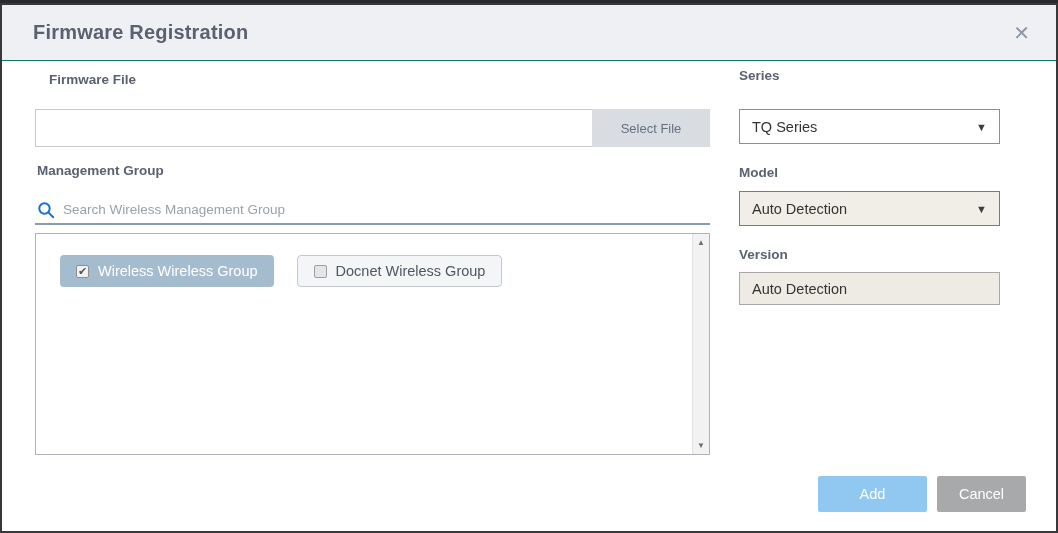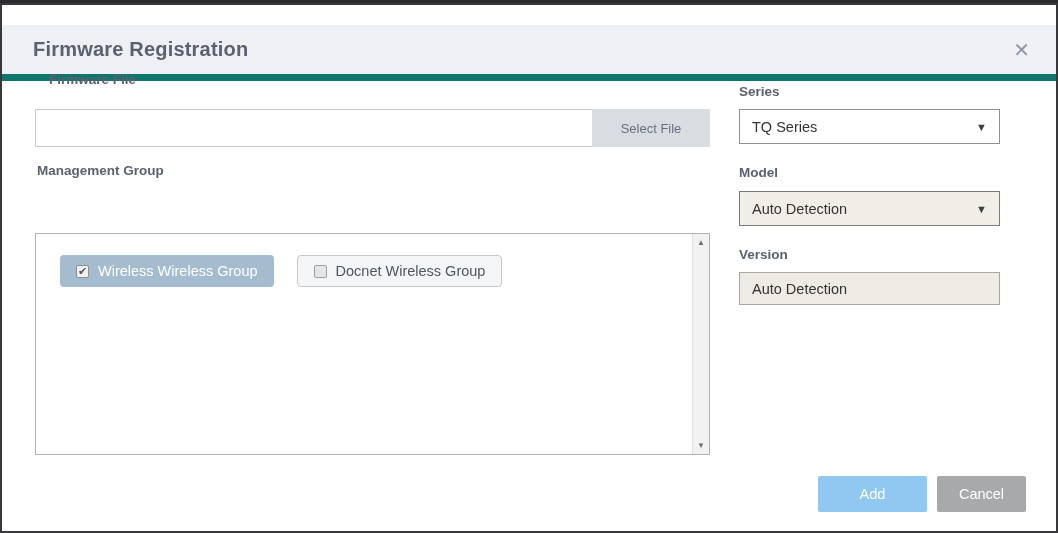--- a/index.html
+++ b/index.html
@@ -6,23 +6,23 @@
   html, body { width: 1058px; height: 533px; font-family: "Liberation Sans", sans-serif; }
   .screen { position: relative; width: 1058px; height: 533px; background: #2e2e30; overflow: hidden; }
 
   
   .bg-strip { position: absolute; top: 0; left: 0; width: 1058px; height: 4px; background: #2b2b2d; }
 
   .modal { position: absolute; top: 3px; left: 0; width: 1058px; height: 530px;
            background: #ffffff; border: 2px solid #38383a; }
 
   .modal-header { position: absolute; top: 0; left: 0; right: 0; height: 56px;
-                  background: #eef0f3; border-bottom: 7px solid #0f766e;
+                  background: #eef0f3; border-bottom: 1px solid #0f766e;
                   display: flex; align-items: center; justify-content: space-between;
-                  padding: 0 26px 0 31px; margin-top: 20px; }
+                  padding: 0 26px 0 31px; }
   .modal-title { font-size: 20px; font-weight: 700; color: #5a6170; letter-spacing: .2px; }
   .close-btn { font-size: 20px; color: #8e97a6; cursor: pointer; line-height: 1; }
 
   .field-label { position: absolute; font-size: 13.5px; font-weight: 700; color: #5a6170; }
 
   
   .file-row { position: absolute; left: 33px; top: 104px; width: 675px; height: 38px; display: flex; }
   .file-input { flex: 1; border: 1px solid #c9c9c9; border-right: none; background: #fff;
                 padding: 0 10px; font-size: 14px; color: #333; outline: none;
                 font-family: "Liberation Sans", sans-serif; }
@@ -88,39 +88,46 @@
 
     <div class="field-label" style="left:35px; top:67px;margin-left:12px;">Firmware File</div>
 
     <div class="file-row">
       <input class="file-input" type="text" value="" style="">
       <div class="select-file-btn">Select File</div>
     </div>
 
     <div class="field-label" style="left:35px; top:158px;">Management Group</div>
 
+    <div class="search-row">
+      <svg class="search-icon" viewBox="0 0 18 18">
+        <circle cx="7.5" cy="7.5" r="5.2" fill="none" stroke="#1c6fd2" stroke-width="2"></circle>
+        <line x1="11.6" y1="11.6" x2="16.2" y2="16.2" stroke="#1c6fd2" stroke-width="2" stroke-linecap="round"></line>
+      </svg>
+      <input class="search-input" type="text" placeholder="Search Wireless Management Group" style="">
+    </div>
 
     <div class="list-box">
       <div class="chips">
         <div class="chip checked">
           <span class="cb">✔</span>
           <span>Wireless Wireless Group</span>
         </div>
         <div class="chip unchecked">
           <span class="cb"></span>
           <span>Docnet Wireless Group</span>
         </div>
       </div>
       <div class="scrollbar">
         <div class="scroll-arrow">▲</div>
         <div class="scroll-arrow">▼</div>
       </div>
     </div>
 
-    <div class="field-label" style="left:737px; top:79px;">Series</div>
+    <div class="field-label" style="left:737px; top:63px;">Series</div>
     <div class="select-box" style="left:737px; top:104px;">
       <span>TQ Series</span>
       <span class="caret">▼</span>
     </div>
 
     <div class="field-label" style="left:737px; top:160px;">Model</div>
     <div class="select-box beige" style="left:737px; top:186px;">
       <span>Auto Detection</span>
       <span class="caret">▼</span>
     </div>

